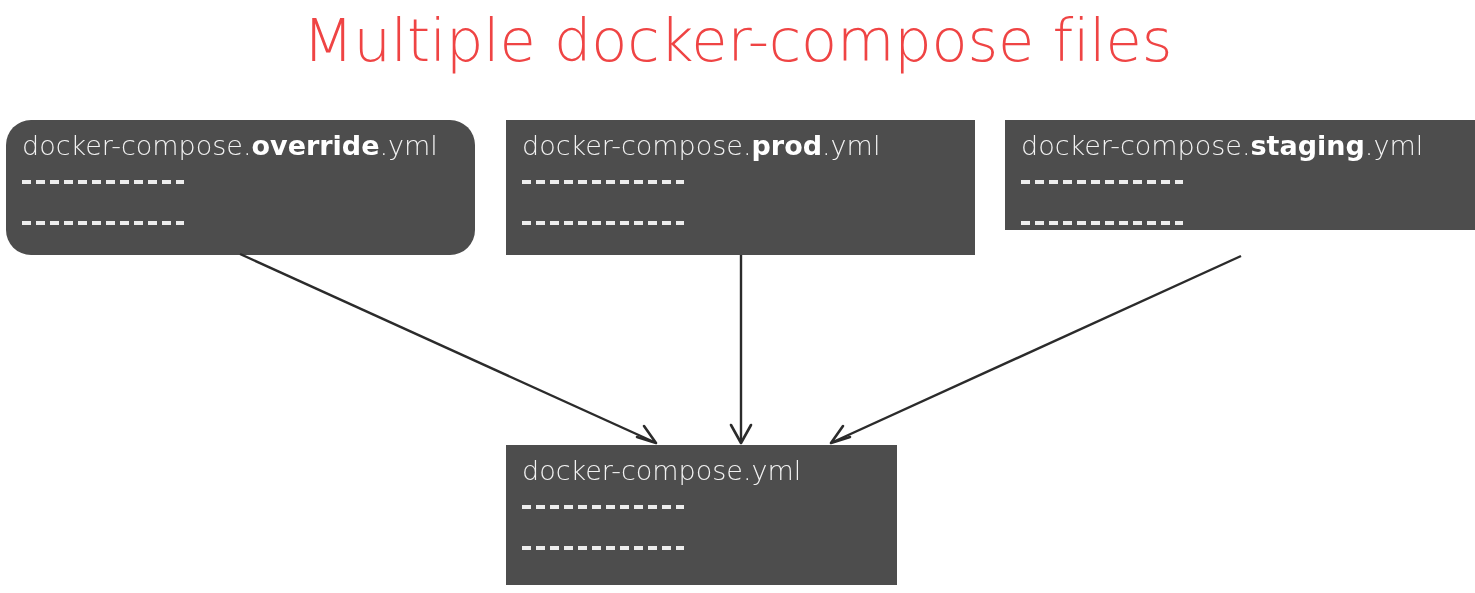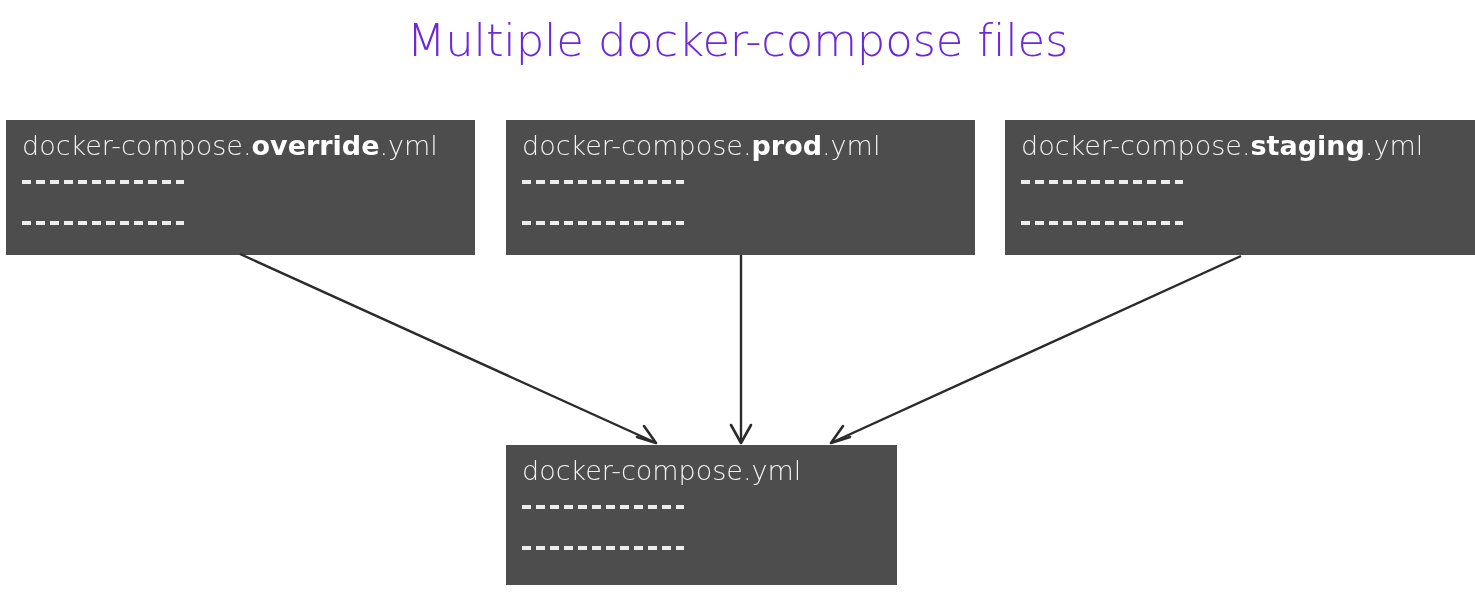--- a/index.html
+++ b/index.html
@@ -18,24 +18,24 @@
     overflow: hidden;
   }
   #title {
     position: absolute;
     left: 0;
     top: 12px;
     width: 1475px;
     text-align: center;
     font-family: "DejaVu Sans", sans-serif;
     font-weight: 300;
-    font-size: 45px;
+    font-size: 59px;
     line-height: 58px;
     letter-spacing: -0.2px;
-    color: #6d28d9;
+    color: #ef4444;
     white-space: nowrap;
   }
   .file-box {
     position: absolute;
     background: #4d4d4d;
     box-sizing: border-box;
     padding: 0;
   }
   .file-title {
     position: absolute;
@@ -75,37 +75,37 @@
     pointer-events: none;
   }
 </style>
 </head>
 <body>
 
 <div id="canvas">
 
   <div id="title">Multiple docker-compose files</div>
 
-  <div class="file-box" style="left:6px; top:120px; width:469px; height:135px;">
+  <div class="file-box" style="left:6px; top:120px; width:469px; height:135px;border-radius:25px;">
     <div class="file-title">
       <span>docker-compose.</span><span class="bold-part">override</span><span>.yml</span>
     </div>
     <div class="dash-line dash-1"></div>
     <div class="dash-line dash-2"></div>
   </div>
 
   <div class="file-box" style="left:506px; top:120px; width:469px; height:135px;text-decoration:underline;">
     <div class="file-title">
       <span>docker-compose.</span><span class="bold-part">prod</span><span>.yml</span>
     </div>
     <div class="dash-line dash-1"></div>
     <div class="dash-line dash-2"></div>
   </div>
 
-  <div class="file-box" style="left:1005px; top:120px; width:470px; height:135px;">
+  <div class="file-box" style="left:1005px; top:120px; width:470px; height:110px;">
     <div class="file-title">
       <span>docker-compose.</span><span class="bold-part">staging</span><span>.yml</span>
     </div>
     <div class="dash-line dash-1"></div>
     <div class="dash-line dash-2"></div>
   </div>
 
   <div class="file-box" style="left:506px; top:445px; width:391px; height:140px;">
     <div class="file-title">
       <span>docker-compose.yml</span><span class="bold-part"></span><span></span>

